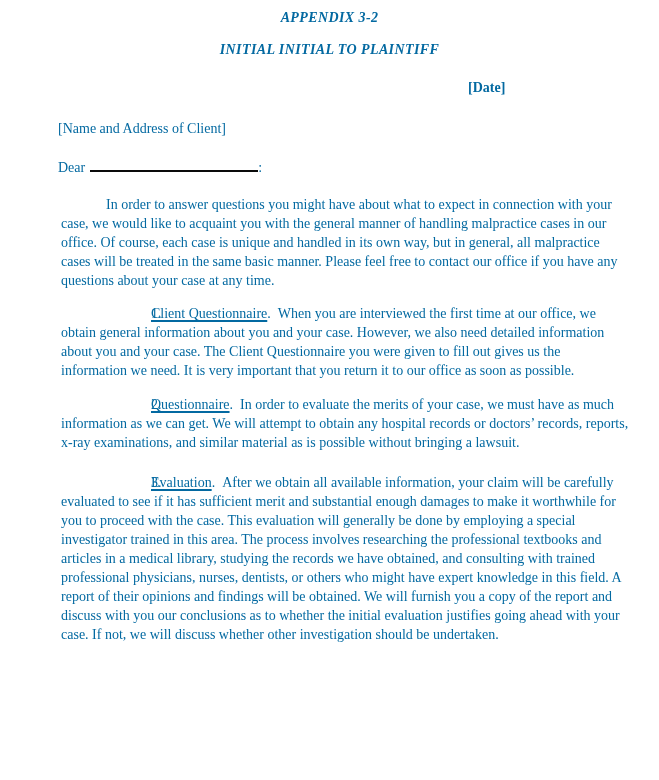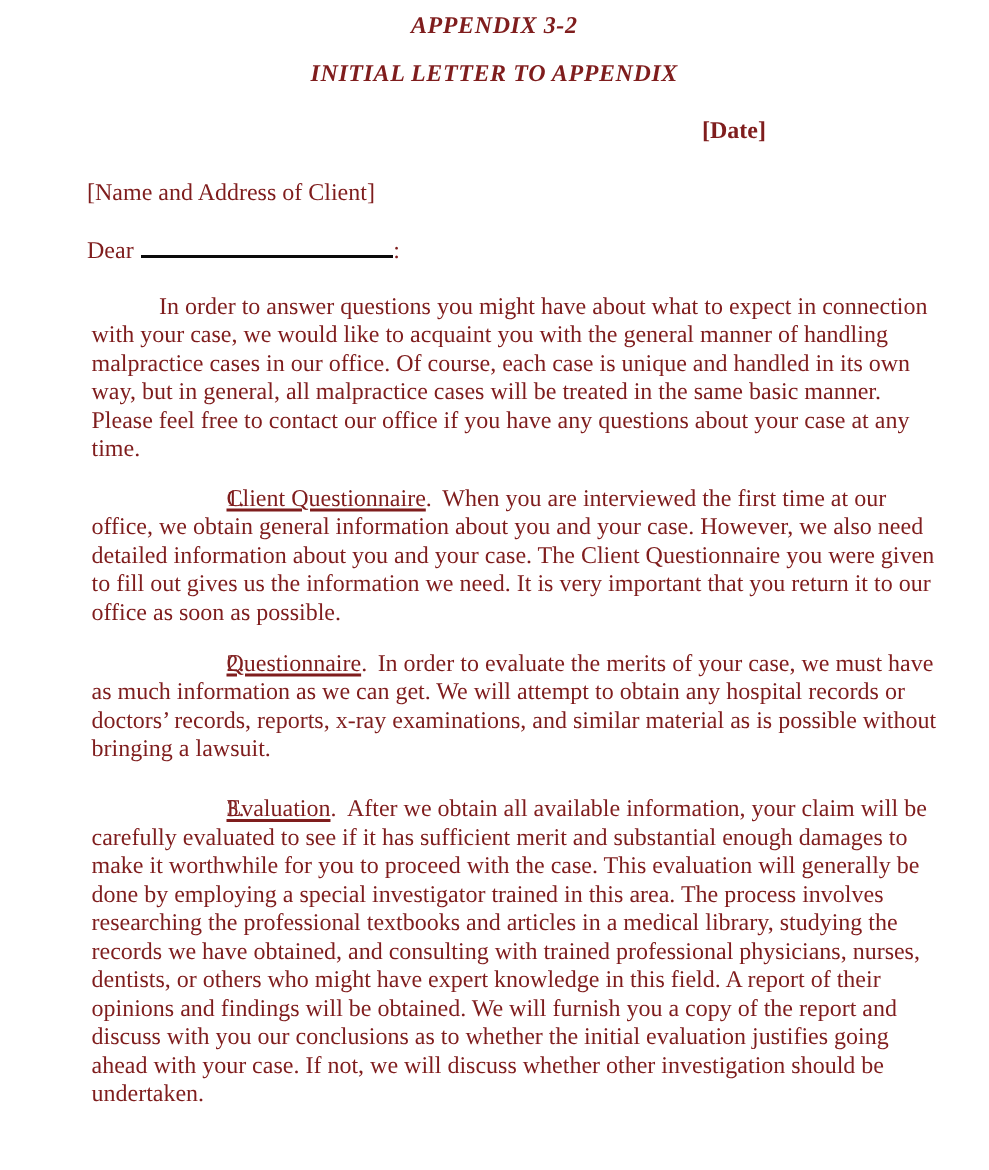--- a/index.html
+++ b/index.html
@@ -5,23 +5,23 @@
   html, body {
     margin: 0;
     padding: 0;
     background: #ffffff;
   }
   .page {
     position: relative;
     width: 659px;
     height: 780px;
     background: #ffffff;
-    color: #7f1d1d;
+    color: #0369a1;
     font-family: "Liberation Serif", "DejaVu Serif", serif;
-    font-size: 16px;
+    font-size: 14px;
     line-height: 19px;
     overflow: hidden;
     box-sizing: border-box;
     padding-top: 8px;
   }
   .doc-title {
     text-align: center;
     font-weight: bold;
     font-style: italic;
     letter-spacing: 0.4px;
@@ -76,21 +76,21 @@
     margin-right: 7px;
   }
 </style>
 </head>
 <body>
 
 <div class="page">
 
   <div class="doc-title first">APPENDIX 3-2</div>
 
-  <div class="doc-title second">INITIAL LETTER TO APPENDIX</div>
+  <div class="doc-title second">INITIAL INITIAL TO PLAINTIFF</div>
 
   <div class="content">
 
     <div class="date-line">[Date]</div>
 
     <div class="address-line">[Name and Address of Client]</div>
 
     <div class="greeting">
       <span>Dear</span><span class="blank"></span><span>:</span>
     </div>

